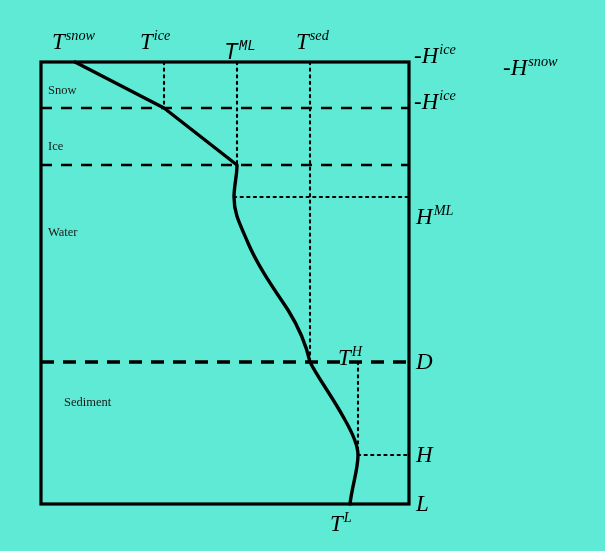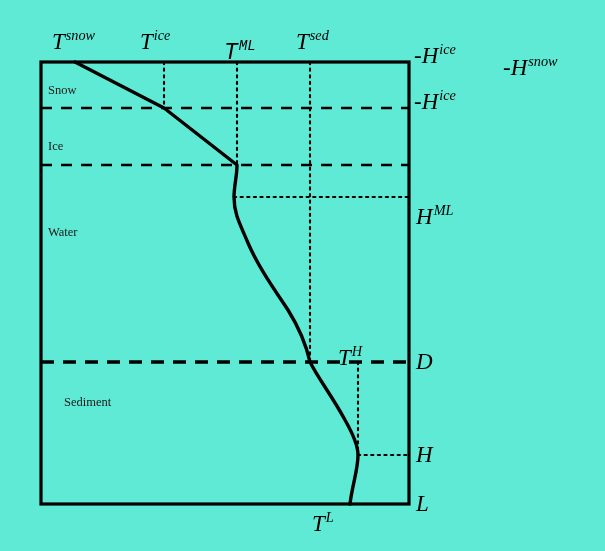--- a/index.html
+++ b/index.html
@@ -88,20 +88,20 @@
 
   <div class="lbl math" style="left:414px; top:44px;"><span>-H</span><sup>ice</sup></div>
   <div class="lbl math" style="left:480px; top:56px;margin-left:23px;"><span>-H</span><sup>snow</sup></div>
   <div class="lbl math" style="left:414px; top:90px;"><span>-H</span><sup>ice</sup></div>
   <div class="lbl math" style="left:416px; top:181px;margin-top:24px;"><span>H</span><sup>ML</sup></div>
   <div class="lbl math" style="left:416px; top:350px;"><span>D</span></div>
   <div class="lbl math" style="left:416px; top:443px;"><span>H</span></div>
   <div class="lbl math" style="left:416px; top:492px;"><span>L</span></div>
 
   <div class="lbl math" style="left:338px; top:334px;margin-top:12px;"><span>T</span><sup>H</sup></div>
-  <div class="lbl math" style="left:312px; top:512px;text-align:right;"><span>T</span><sup>L</sup></div>
+  <div class="lbl math" style="left:330px; top:512px;text-align:right;"><span>T</span><sup>L</sup></div>
 
   <div class="lbl layer" style="left:48px; top:84px;">Snow</div>
   <div class="lbl layer" style="left:48px; top:140px;">Ice</div>
   <div class="lbl layer" style="left:48px; top:226px;font-family:Liberation Serif, serif;">Water</div>
   <div class="lbl layer" style="left:48px; top:396px;margin-left:16px;">Sediment</div>
 
 </div>
 
 </body></html>

